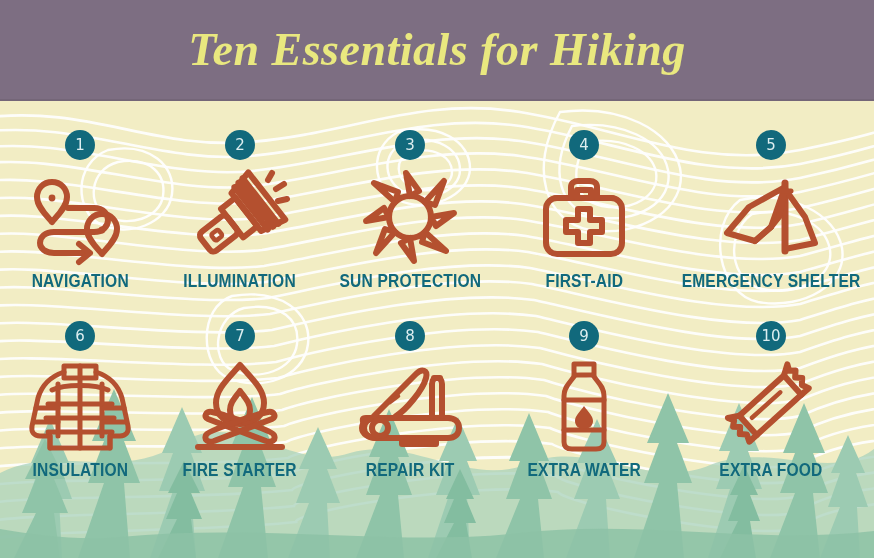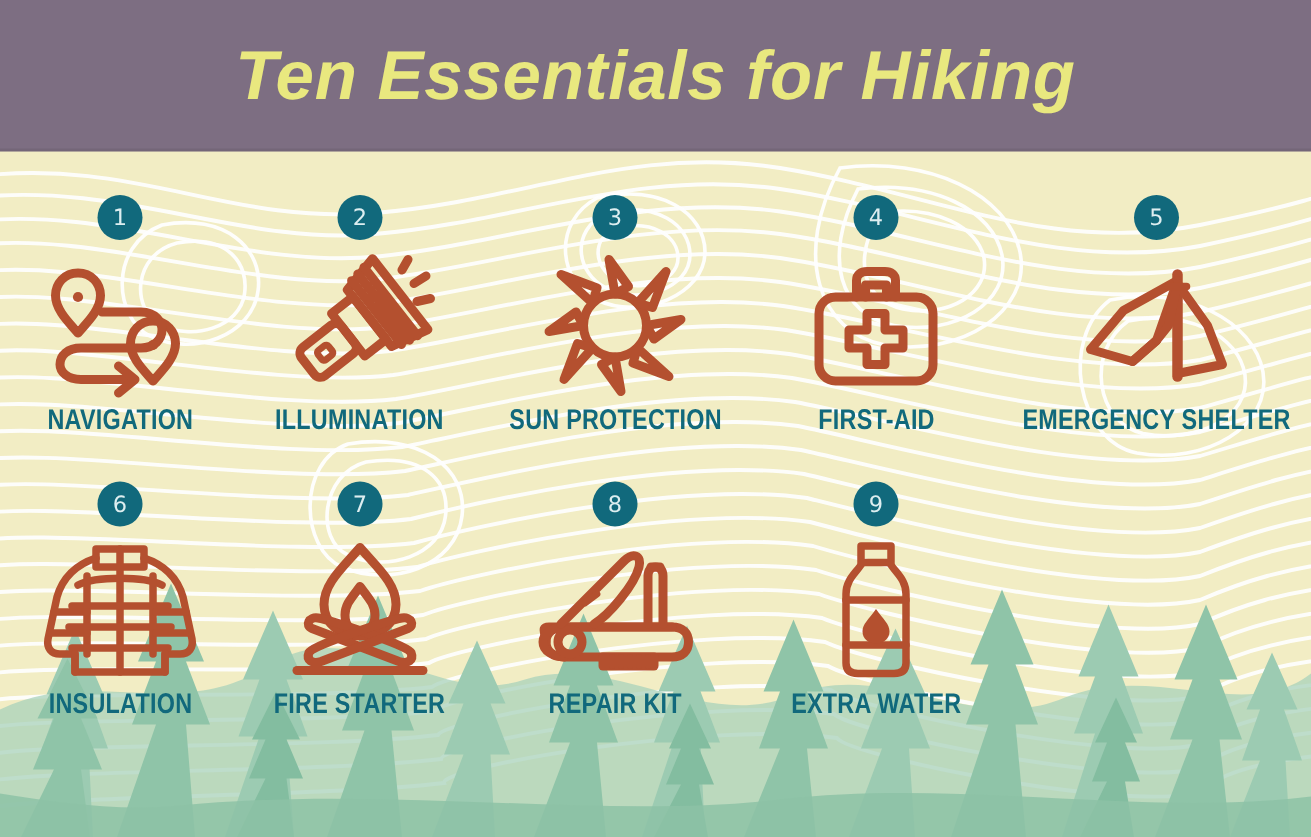--- a/index.html
+++ b/index.html
@@ -26,21 +26,21 @@
     width: 874px; height: 101px;
     background: #7d6e82;
     z-index: 5;
     display: flex; align-items: center; justify-content: center;
   }
   .header-band::after {
     content: ""; position: absolute; left: 0; right: 0; bottom: 0; height: 2px;
     background: rgba(0,0,0,0.07);
   }
   .poster-title {
-    font-family: Liberation Sans, sans-serif;
+    font-family: Liberation Serif, serif;
     font-style: italic;
     font-weight: bold;
     font-size: 46px;
     letter-spacing: 0.5px;
     color: #e9e87f;
     white-space: nowrap;
     transform: translateY(-1px);
   }
 
   
@@ -355,15 +355,29 @@
             <path d="M20,15 C16,22 9,26 9,36 L9,82 C9,87 12,89 17,89 L41,89 C46,89 49,87 49,82 L49,36 C49,26 42,22 38,15"></path>
             <path d="M9,40 L49,40"></path>
             <path d="M9,70 L49,70"></path>
           </g>
           <path class="fill-rust" d="M29,46 C34,53 38,56 38,61 C38,66 34,69 29,69 C24,69 20,66 20,61 C20,56 24,53 29,46 Z"></path>
         </svg>
       </div>
       <div class="cap">Extra Water</div>
     </div>
 
+    <div class="cell row2">
+      <div class="badge">10</div>
+      <div class="icon-wrap">
+        <svg width="96" height="92" viewBox="0 0 96 92">
+          <g class="stroke" transform="rotate(-42 48 46)">
+            <path d="M18,32 L78,32 L78,58 L18,58 Z"></path>
+            <path d="M18,32 L8,26 L11,32 L6,36 L11,41 L6,46 L11,51 L8,58 L18,58"></path>
+            <path d="M78,32 L88,26 L85,32 L90,36 L85,41 L90,46 L85,51 L88,58 L78,58"></path>
+            <path d="M26,42 L64,42" stroke-width="4.5"></path>
+          </g>
+        </svg>
+      </div>
+      <div class="cap">Extra Food</div>
+    </div>
 
   </div>
 </div>
 
 </body></html>

